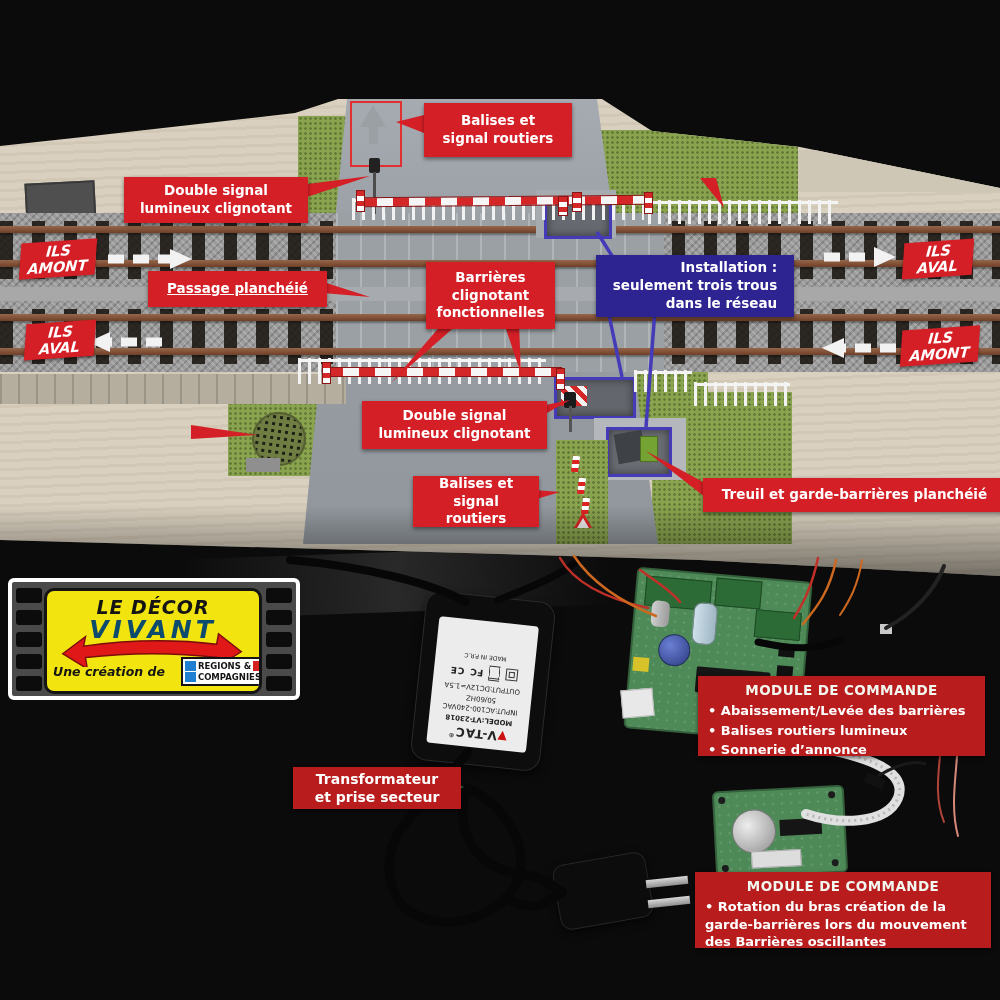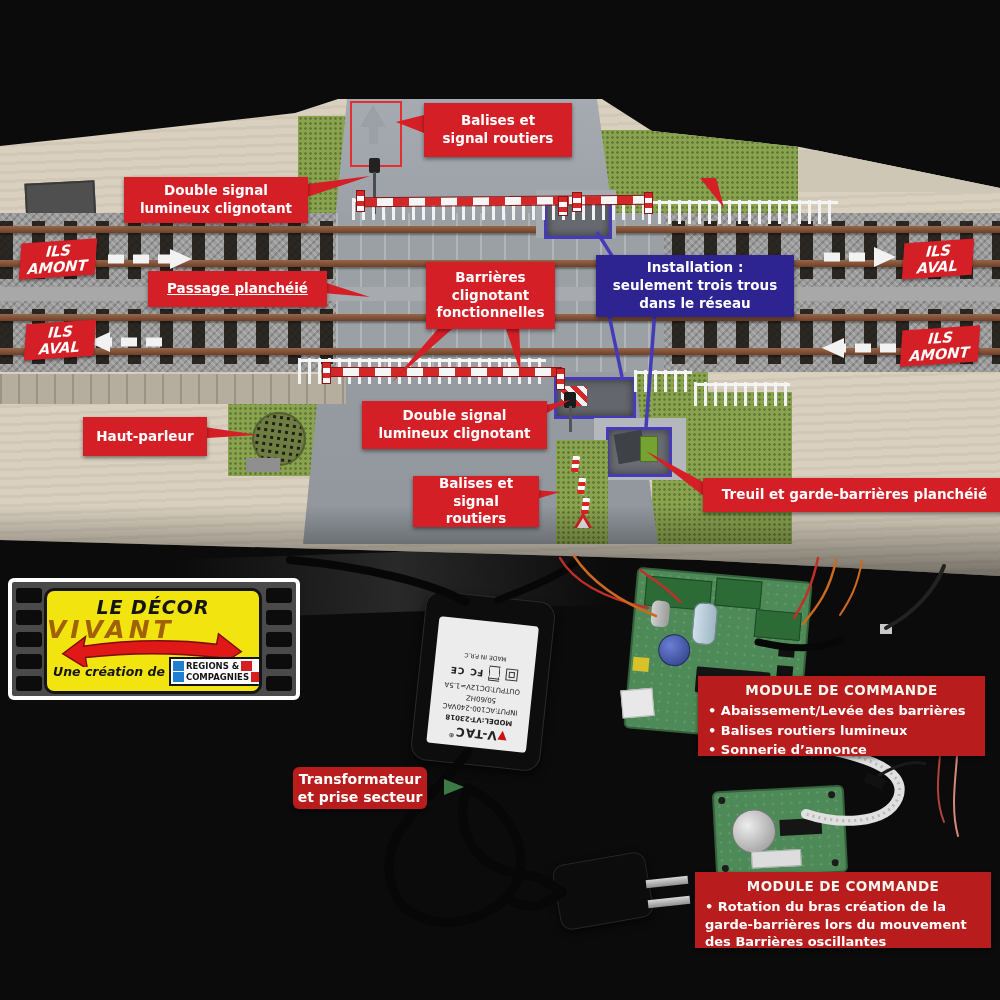--- a/index.html
+++ b/index.html
@@ -45,22 +45,22 @@
   .redoutline{border:2px solid #e23030;}
   
   .pcb{background:#4e8a58;border:2px solid #35603c;border-radius:6px;
       background-image:radial-gradient(rgba(255,255,255,.12) 1px,rgba(0,0,0,0) 1.4px);background-size:9px 9px;}
   
   .film{background:#4a4a4a;border:4px solid #ffffff;border-radius:6px;z-index:6;}
   .hole{position:absolute;width:26px;height:15px;background:#0c0c0c;border-radius:3px;}
   .logo-card{position:absolute;left:32px;top:6px;width:212px;height:100px;background:#f2e40e;
       border:3px solid #141414;border-radius:10px;overflow:hidden;}
   .logo-t1{font-style:italic;font-weight:bold;font-size:19px;color:#141414;text-align:center;margin-top:5px;letter-spacing:1px;}
-  .logo-t2{font-style:italic;font-weight:bold;font-size:25px;color:#a16207;margin-top:-3px;letter-spacing:4px;}
-  .credit-row{position:absolute;left:6px;right:6px;bottom:5px;display:flex;align-items:center;gap:4px;}
+  .logo-t2{font-style:italic;font-weight:bold;font-size:25px;color:#0c4a6e;text-align:center;margin-top:-3px;letter-spacing:4px;}
+  .credit-row{position:absolute;left:6px;right:6px;bottom:5px;display:flex;align-items:center;gap:16px;}
   .credit{font-style:italic;font-weight:bold;font-size:12.5px;color:#141414;white-space:nowrap;}
   .badge{background:#fff;border:2px solid #141414;padding:1px 2px;}
   .badge-row{display:flex;align-items:center;gap:2px;margin:1px 0;}
   .bsq{width:11px;height:10px;background:#1f7fd0;}
   .rsq{width:11px;height:10px;background:#d42020;}
   .badge-txt{font-weight:bold;font-size:8.5px;color:#141414;letter-spacing:0;line-height:1;}
   
   .adp-label{position:absolute;left:14px;top:24px;width:100px;height:122px;background:#ececec;border-radius:4px;
       transform:rotate(180deg);color:#222;text-align:center;font-size:7px;line-height:1.5;padding-top:5px;}
   .adp-brand{font-weight:bold;font-size:12px;letter-spacing:1px;color:#222;}
@@ -283,40 +283,39 @@
   </svg>
 
   <div class="abs red-label" style="left:424px;top:103px;width:132px;height:48px;"><span style="white-space:pre-line;">Balises et
 signal routiers</span></div>
   <div class="abs red-label" style="left:124px;top:177px;width:168px;height:40px;"><span style="white-space:pre-line;">Double signal
 lumineux clignotant</span></div>
   <div class="abs red-label" style="left:148px;top:271px;width:163px;height:30px;text-decoration:underline;"><span style="white-space:pre-line;">Passage planchéié</span></div>
   <div class="abs red-label" style="left:426px;top:262px;width:113px;height:61px;"><span style="white-space:pre-line;">Barrières
 clignotant
 fonctionnelles</span></div>
-  <div class="abs blue-label" style="left:596px;top:255px;width:182px;height:56px;"><span style="white-space:pre-line;">Installation :
+  <div class="abs blue-label" style="left:596px;top:255px;width:182px;height:56px;"><span style="white-space:pre-line;text-align:right;">Installation :
 seulement trois trous
 dans le réseau</span></div>
-  <div class="abs red-label" style="left:83px;top:417px;width:108px;height:33px;"><span style="white-space:pre-line;">Haut-parleur</span></div>
   <div class="abs red-label" style="left:362px;top:401px;width:169px;height:42px;"><span style="white-space:pre-line;">Double signal
 lumineux clignotant</span></div>
   <div class="abs red-label" style="left:413px;top:476px;width:110px;height:45px;"><span style="white-space:pre-line;">Balises et
 signal routiers</span></div>
   <div class="abs red-label" style="left:703px;top:478px;width:287px;height:28px;"><span style="white-space:pre-line;">Treuil et garde-barrières planchéié</span></div>
 
   <div class="ils" style="left:20px;top:241px;width:62px;">ILS
 AMONT</div>
   <div class="ils" style="left:903px;top:241px;width:56px;">ILS
 AVAL</div>
   <div class="ils" style="left:25px;top:322px;width:56px;">ILS
 AVAL</div>
   <div class="ils" style="left:901px;top:328px;width:64px;">ILS
 AMONT</div>
 
-  <div class="green-box transfo" style="left:293px;top:767px;width:134px;height:42px;border-radius:6px;">Transformateur
+  <div class="green-box transfo" style="left:293px;top:767px;width:168px;height:42px;">Transformateur
 et prise secteur</div>
 
   <div class="green-box" style="left:698px;top:676px;width:287px;height:80px;">
     <div class="mod-title">MODULE DE COMMANDE</div>
     <div class="mod-item">Abaissement/Levée des barrières</div>
     <div class="mod-item">Balises routiers lumineux</div>
     <div class="mod-item">Sonnerie d’annonce</div>
   </div>
 
   <div class="green-box" style="left:695px;top:872px;width:296px;height:76px;">

